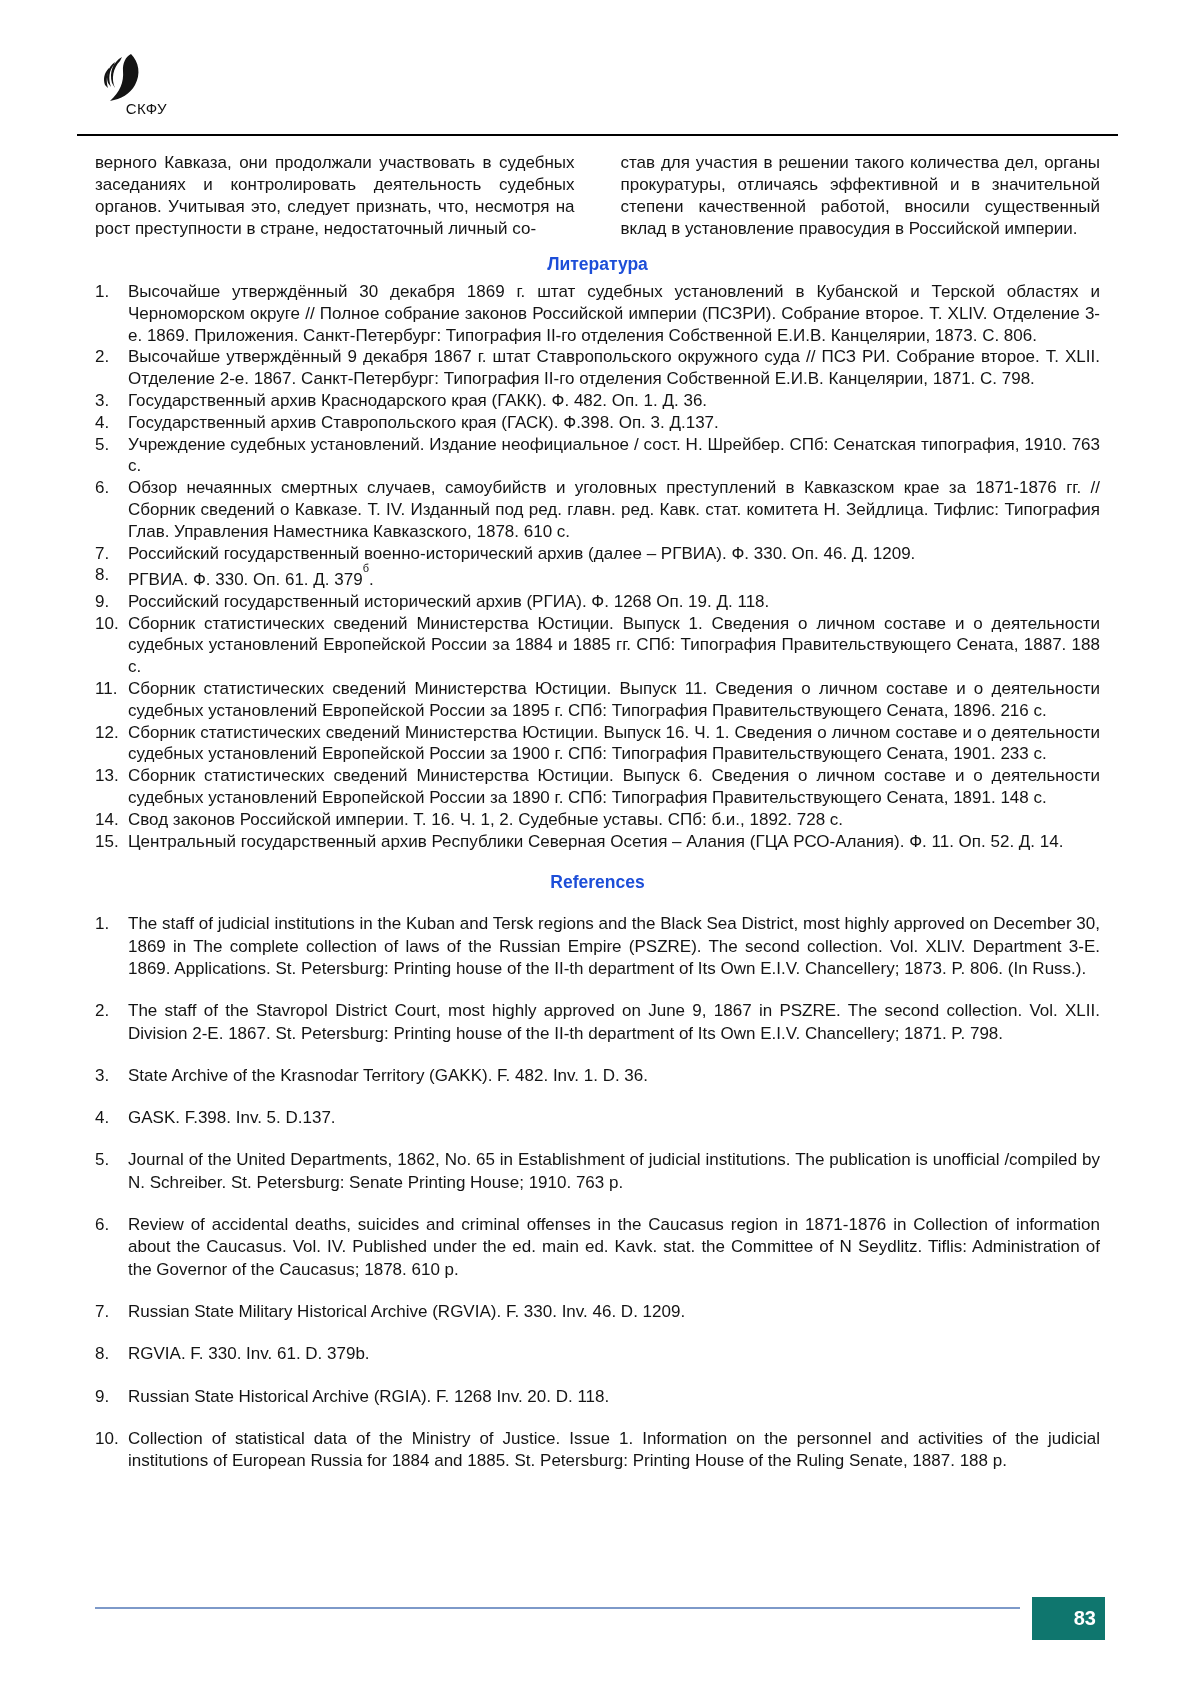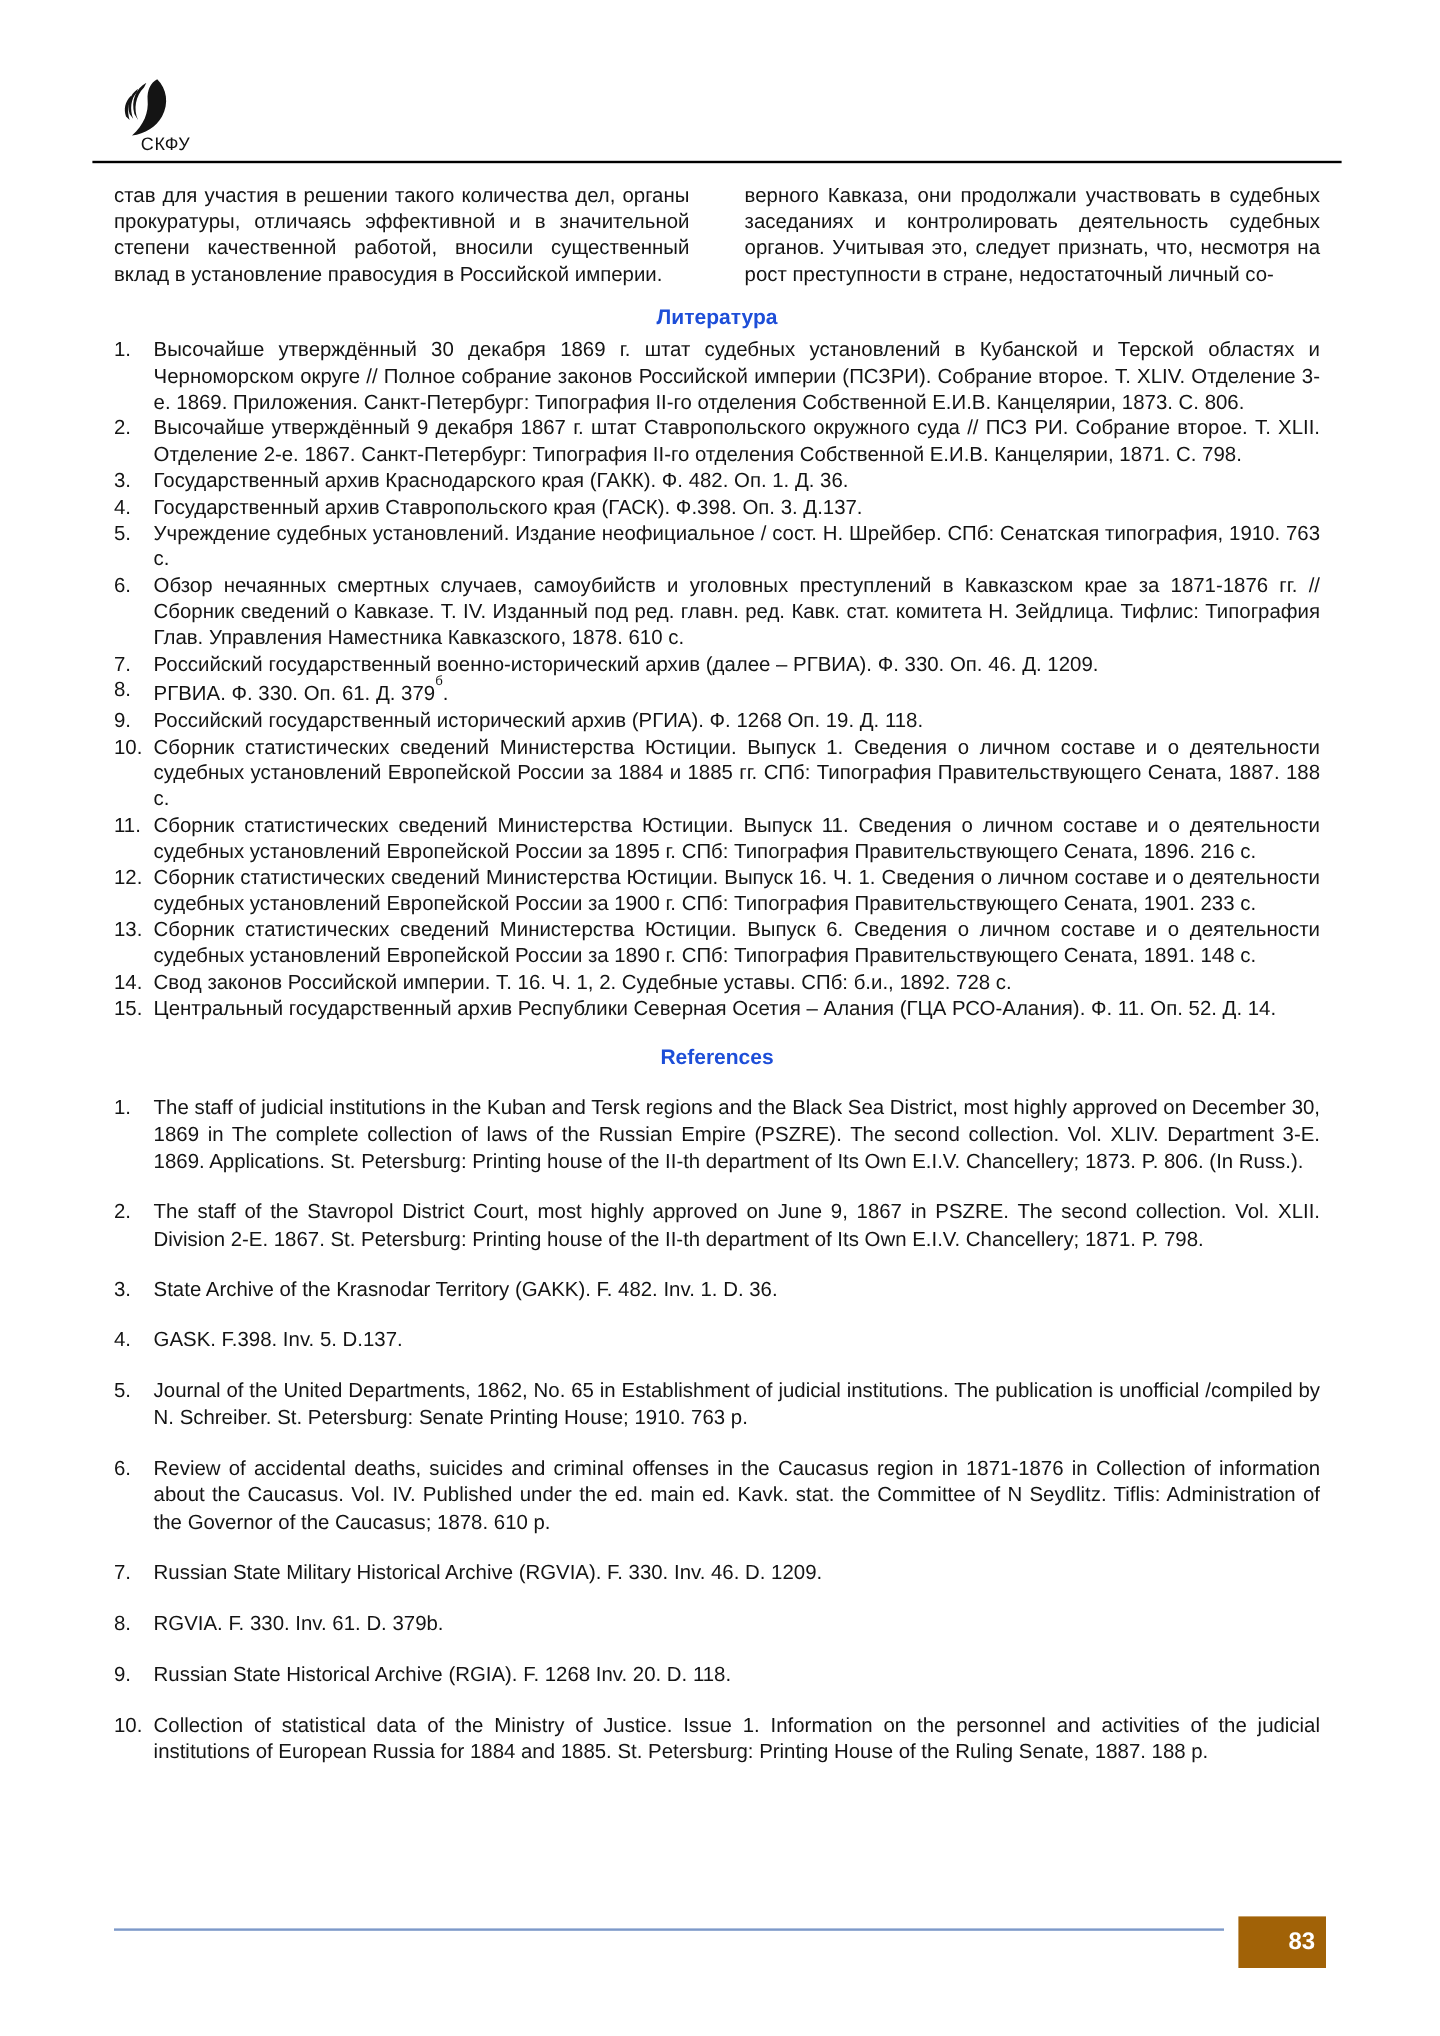--- a/index.html
+++ b/index.html
@@ -4,21 +4,21 @@
 <style>
   html,body { margin:0; padding:0; background:#e8e8e8; }
   .page {
     width:1200px; height:1697px; position:relative; margin:0 auto;
     background:#ffffff; color:#141414; box-sizing:border-box;
     font-family:"Liberation Sans", sans-serif;
     padding:52px 100px 0 95px; overflow:hidden;
   }
   
   .hdr { position:relative; height:78px; }
-  .logo { position:absolute; left:2px; top:12px; width:70px; text-align:center; }
+  .logo { position:absolute; left:2px; top:0; width:70px; text-align:right; }
   .logo-glyph { display:block; }
   .logo-text { font-size:15px; letter-spacing:0.5px; color:#111; margin-top:-8px; margin-left:12px; }
   .journal-title {
     position:absolute; left:0; right:0; top:32px; text-align:center;
     font-size:19px; color:#7f7f7f; letter-spacing:0.2px;
   }
   .hdr-rule { height:0; border-bottom:2px solid #000; margin:4px -18px 0 -18px; }
   
   .intro { display:flex; gap:46px; margin-top:16px; }
   .intro .col { flex:1; text-align:justify; font-size:17px; line-height:22px; hyphens:manual; }
@@ -30,21 +30,21 @@
     font-size:17px; line-height:21.8px; }
   ol.ref-list li { counter-increment:item; position:relative; padding-left:33px;
     text-align:justify; hyphens:manual; }
   ol.ref-list li::before { content:counter(item) "."; position:absolute; left:0; top:0; }
   ol.ref-list.en li { line-height:22.3px;margin-top:20px; }
   sup.b { font-size:11px; position:relative; top:-6px; }
   
   .footer-line { position:absolute; left:95px; top:1607px; width:925px; height:2px; background:#7d99c9; }
   .page-badge {
     position:absolute; left:1032px; top:1597px; width:73px; height:43px;
-    background:#a16207; color:#ffffff; font-weight:bold; font-size:20px;
+    background:#0f766e; color:#ffffff; font-weight:bold; font-size:20px;
     display:flex; align-items:center; justify-content:flex-end;
     padding-right:9px; box-sizing:border-box;
   }
 </style>
 </head>
 <body>
 
 <div class="page">
 
   <div class="hdr">
@@ -54,22 +54,22 @@
         <path d="M25 5 C16 10 12 20 15 31 L18 36 C14 27 16 16 23 9 Z" fill="#141414"></path>
         <path d="M18 10 C11 15 8.5 23 11 31 L14 35 C11 27 12 18 17 13 Z" fill="#141414"></path>
         <path d="M12 16 C7 21 6 27 8 33 L11 36 C9 29 9.5 22 13 18 Z" fill="#141414"></path>
       </svg>
       <div class="logo-text">СКФУ</div>
     </div>
   </div>
   <div class="hdr-rule"></div>
 
   <div class="intro">
+    <p class="col" style="margin:0;">верного Кавказа, они продолжали участвовать в судебных заседаниях и контролировать дея­тельность судебных органов. Учитывая это, следует признать, что, несмотря на рост пре­ступности в стране, недостаточный личный со-</p>
     <p class="col" style="margin:0;">став для участия в решении такого количества дел, органы прокуратуры, отличаясь эффек­тивной и в значительной степени качественной работой, вносили существенный вклад в уста­новление правосудия в Российской империи.</p>
-    <p class="col" style="margin:0;">верного Кавказа, они продолжали участвовать в судебных заседаниях и контролировать дея­тельность судебных органов. Учитывая это, следует признать, что, несмотря на рост пре­ступности в стране, недостаточный личный со-</p>
   </div>
 
   <h2 class="sec">Литература</h2>
 
   <ol class="ref-list">
     <li><span>Высочайше утверждённый 30 декабря 1869 г. штат судебных установлений в Кубанской и Терской областях и Черноморском округе // Полное собрание законов Российской империи (ПСЗРИ). Собра­ние второе. Т. XLIV. Отделение 3-е. 1869. Приложения. Санкт-Петербург: Типография II-го отделения Собственной Е.И.В. Канцелярии, 1873. С. 806.</span></li>
     <li><span>Высочайше утверждённый 9 декабря 1867 г. штат Ставропольского окружного суда // ПСЗ РИ. Со­брание второе. Т. XLII. Отделение 2-е. 1867. Санкт-Петербург: Типография II-го отделения Соб­ственной Е.И.В. Канцелярии, 1871. С. 798.</span></li>
     <li><span>Государственный архив Краснодарского края (ГАКК). Ф. 482. Оп. 1. Д. 36.</span></li>
     <li><span>Государственный архив Ставропольского края (ГАСК). Ф.398. Оп. 3. Д.137.</span></li>
     <li><span>Учреждение судебных установлений. Издание неофициальное / сост. Н. Шрейбер. СПб: Сенатская типография, 1910. 763 с.</span></li>

